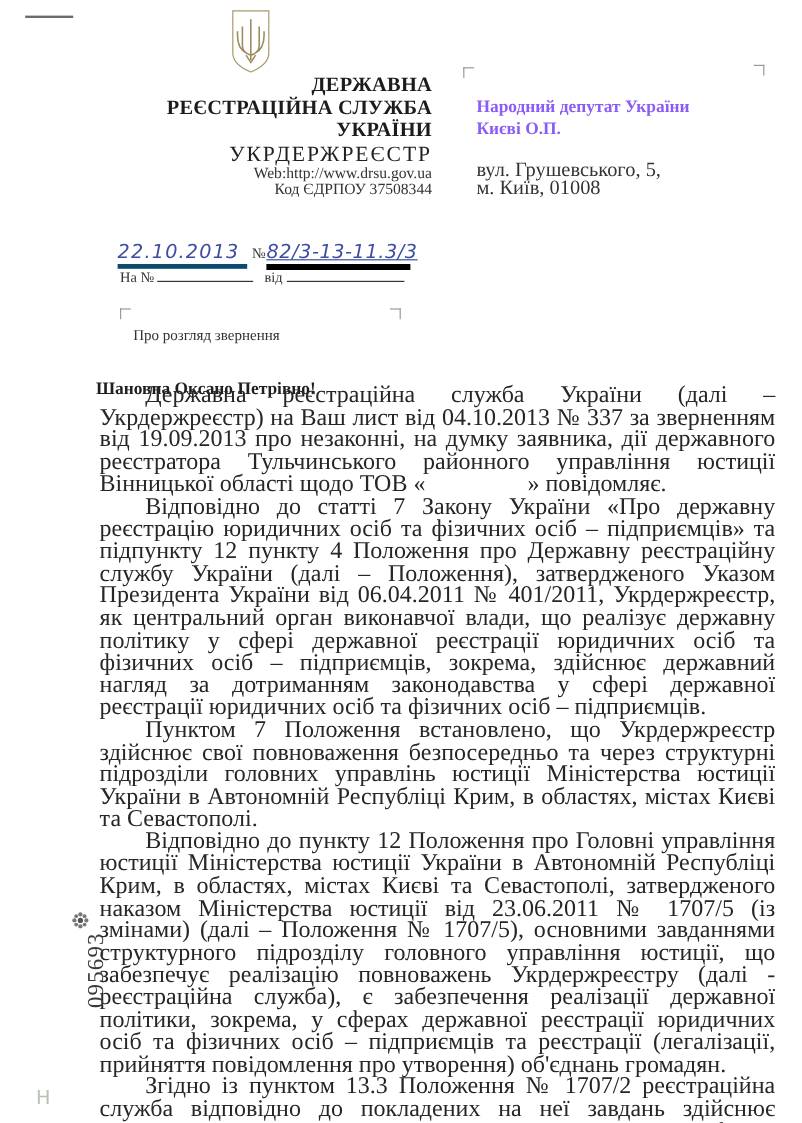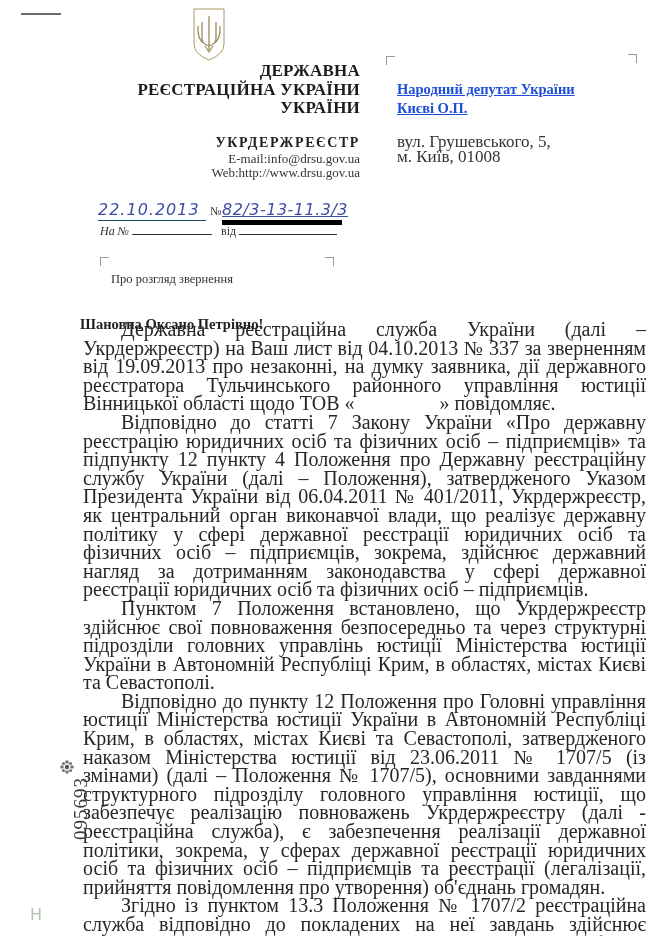--- a/index.html
+++ b/index.html
@@ -10,40 +10,40 @@
       color: #1f1f1f;
     }
     .abs { position: absolute; }
 
     .top-dash { left: 21px; top: 13px; width: 40px; height: 2px; background: #6b6b6b; }
 
     .emblem { left: 191px; top: 6px; width: 36px; height: 56px; }
 
     .org-block { left: 60px; top: 62px; width: 300px; text-align: right; }
     .org-name { font-weight: bold; font-size: 17px; line-height: 18.5px; letter-spacing: 0.2px; color: #1c1c1c; }
-    .org-abbr { font-weight: bold; font-size: 14px; line-height: 18px; letter-spacing: 1.6px; margin-top: 16px; }
+    .org-abbr { font-weight: normal; font-size: 18px; line-height: 18px; letter-spacing: 1.6px; margin-top: 1px; }
     .org-contact { font-size: 13px; line-height: 14.4px; color: #333; }
 
     .hand { font-family: "DejaVu Sans", sans-serif; font-style: italic; color: #3d4ea0; }
     .outgoing-row { left: 96px; top: 200px; width: 300px; height: 22px; }
-    .date-hand { position: absolute; left: 2px; top: 0; width: 108px; border-bottom: 1px solid #0c4a6e; font-size: 16px; letter-spacing: 1px; line-height: 20px; }
+    .date-hand { position: absolute; left: 2px; top: 0; width: 108px; border-bottom: 4px solid #0c4a6e; font-size: 16px; letter-spacing: 1px; line-height: 20px; }
     .num-sign { position: absolute; left: 114px; top: 4px; font-size: 12px; color: #333; }
     .num-hand { position: absolute; left: 126px; top: 0; width: 120px; border-bottom: 5px solid #000000; font-size: 16px; letter-spacing: 0.5px; line-height: 20px; white-space: nowrap; overflow: visible; text-decoration: underline; }
     .incoming-row { left: 100px; top: 224px; width: 300px; font-size: 12px; color: #333; }
-    .incoming-row .lbl { font-style: italic; }
+    .incoming-row .lbl { }
     .incoming-row .line { display: inline-block; border-bottom: 1px solid #333; height: 10px; vertical-align: baseline; }
 
     .corner { width: 8px; height: 8px; border-color: #9a9a9a; border-style: solid; border-width: 0; }
     .c-tl { border-top-width: 1px; border-left-width: 1px; }
     .c-tr { border-top-width: 1px; border-right-width: 1px; }
 
     .subject { left: 111px; top: 272px; font-size: 12.5px; color: #333; }
 
     .recipient { left: 397px; top: 80px; width: 260px; }
-    .recipient-name { font-weight: bold; font-size: 14.5px; line-height: 19px; color: #1d4ed8; text-decoration: underline; }
+    .recipient-name { font-weight: bold; font-size: 14.5px; line-height: 19px; color: #8b5cf6; }
     .recipient-addr { font-size: 17px; line-height: 14.5px; color: #333; margin-top: 17px; }
 
     .salutation { left: 80px; top: 316px; width: 588px; font-weight: bold; font-size: 14.5px; }
 
     .body-text { left: 83px; top: 320px; width: 563px; font-size: 20px; line-height: 18.6px; text-align: justify; color: #262626; }
     .body-text p { margin: 0; text-indent: 38px; }
 
     .reg-number {
       left: 70px; top: 840px; font-size: 19px; color: #3a3a3a; letter-spacing: 1px;
       transform-origin: left top; transform: rotate(-90deg);
@@ -58,25 +58,25 @@
 <div class="abs top-dash"></div>
 
 <svg class="abs emblem" viewBox="0 0 36 56">
   <path d="M3 3 H33 V38 Q33 48 18 54 Q3 48 3 38 Z" fill="none" stroke="#a89a6a" stroke-width="1"></path>
   <path d="M18 10 V44 M11 16 V32 Q11 38 18 40 Q25 38 25 32 V16 M7 20 Q6 34 14 38 M29 20 Q30 34 22 38" fill="none" stroke="#9a8c5c" stroke-width="1.3"></path>
   <path d="M14 40 L18 46 L22 40" fill="none" stroke="#9a8c5c" stroke-width="1.2"></path>
 </svg>
 
 <div class="abs org-block">
   <div class="org-name">ДЕРЖАВНА</div>
-  <div class="org-name">РЕЄСТРАЦІЙНА УКРАЇНИ</div>
+  <div class="org-name">РЕЄСТРАЦІЙНА СЛУЖБА</div>
   <div class="org-name">УКРАЇНИ</div>
   <div class="org-abbr">УКРДЕРЖРЕЄСТР</div>
-  <div class="org-contact">E-mail:info@drsu.gov.ua</div>
   <div class="org-contact">Web:http://www.drsu.gov.ua</div>
+  <div class="org-contact">Код ЄДРПОУ 37508344</div>
 </div>
 
 <div class="abs outgoing-row">
   <span class="hand date-hand">22.10.2013</span>
   <span class="num-sign">№</span>
   <span class="hand num-hand">82/3-13-11.3/3</span>
 </div>
 
 <div class="abs incoming-row">
   <span class="lbl">На №</span>

